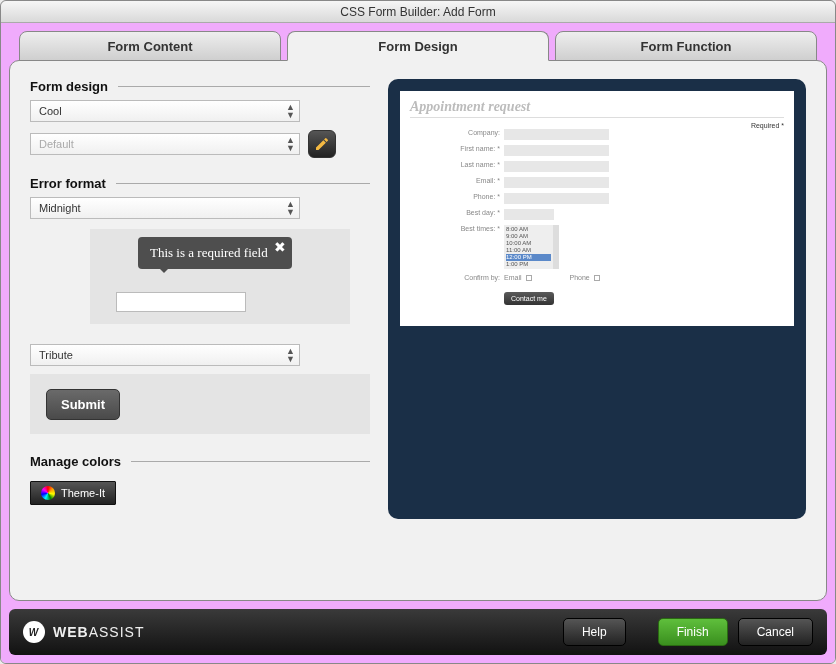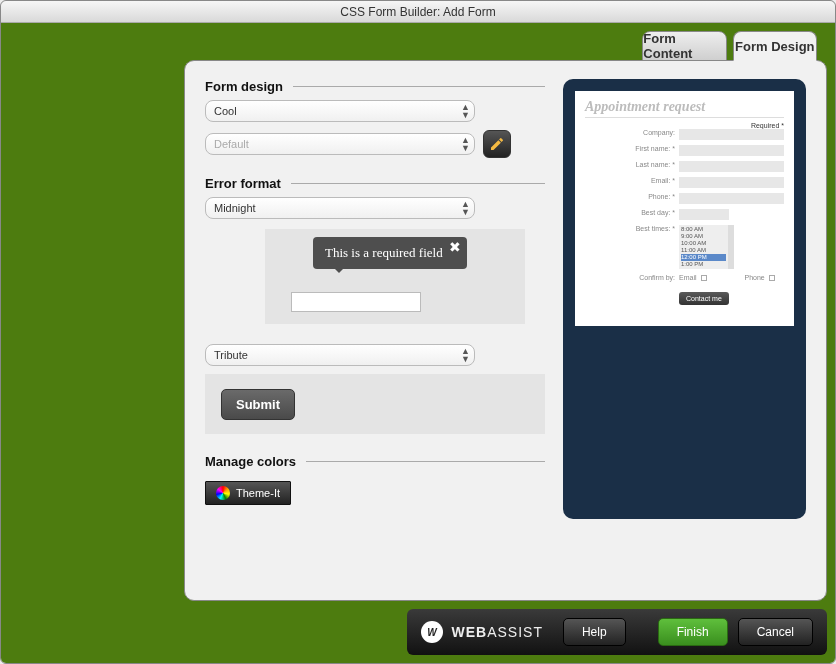--- a/index.html
+++ b/index.html
@@ -19,26 +19,25 @@
     height: 22px;
     background: linear-gradient(#f6f6f6, #d9d9d9);
     border-bottom: 1px solid #aaa;
     text-align: center;
     line-height: 22px;
     font-size: 12px;
     color: #333;
     border-radius: 6px 6px 0 0;
   }
   .outer {
-    background: #4d7c0f;
+    background: #f0abfc;
     padding: 8px;
     flex: 1;
     display: flex;
     flex-direction: column;
-    align-items: flex-end;
   }
   .tabs {
     display: flex;
     gap: 6px;
     padding: 0 10px;
   }
   .tab {
     flex: 1;
     height: 30px;
     border-radius: 8px 8px 0 0;
@@ -86,21 +85,21 @@
     flex: 1;
     height: 1px;
     background: #aaa;
     margin-left: 10px;
   }
 
   .select {
     width: 270px;
     height: 22px;
     border: 1px solid #bbb;
-    border-radius: 8px;
+    border-radius: 0;
     background: linear-gradient(#ffffff,#f0f0f0);
     font-size: 11px;
     padding: 0 22px 0 8px;
     color: #333;
     display: inline-flex;
     align-items: center;
     position: relative;
     cursor: pointer;
   }
   .select.disabled { color: #aaa; }
@@ -312,20 +311,21 @@
 </head>
 <body>
 
 <div class="titlebar">CSS Form Builder: Add Form</div>
 
 <div class="outer">
 
   <div class="tabs">
     <div class="tab">Form Content</div>
     <div class="tab active">Form Design</div>
+    <div class="tab">Form Function</div>
   </div>
 
   <div class="panel">
 
     <div class="left-col">
 
       <div class="section-title">Form design</div>
       <div class="row">
         <div class="select">
           <span>Cool</span>

